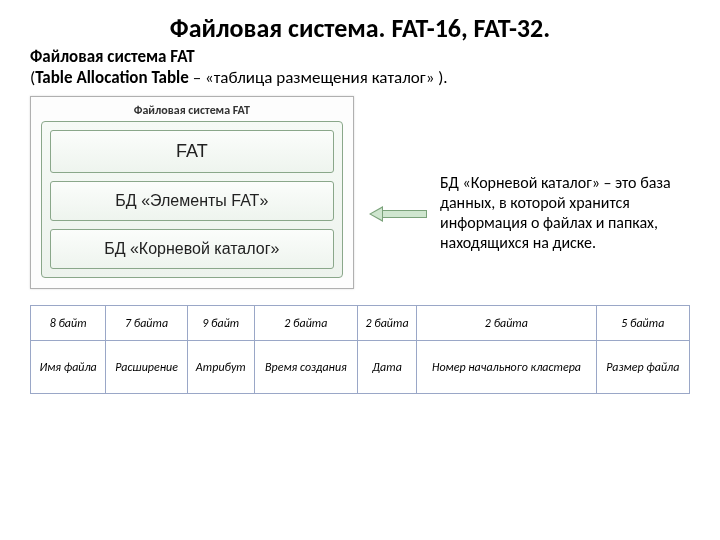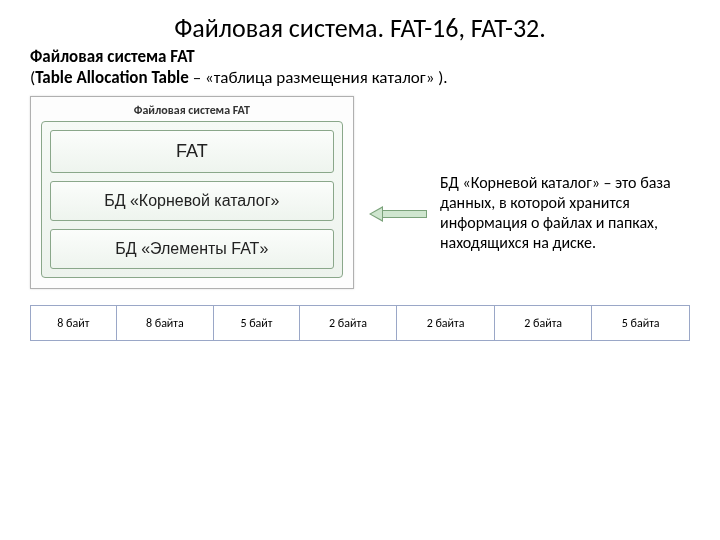--- a/index.html
+++ b/index.html
@@ -12,21 +12,21 @@
     color: #000;
     box-sizing: border-box;
   }
   .slide {
     padding: 12px 30px 10px 30px;
   }
   .title {
     font-size: 26px;
     text-align: center;
     margin: 0 0 2px 0;
-    font-weight: normal;
+    font-weight: bold;
   }
   .subtitle {
     font-size: 17px;
     margin: 0 0 8px 0;
   }
   .subtitle .b { font-weight: bold; }
 
   .diagram-row {
     display: flex;
     align-items: center;
@@ -129,41 +129,42 @@
     width: 100%;
     font-size: 12px;
     font-family: Calibri, Arial, sans-serif;
   }
   th, td {
     border: 1px solid #9aa7c7;
     padding: 8px 4px;
     text-align: center;
     vertical-align: middle;
     font-weight: normal;
+    font-style: italic;
   }
   tr.sizes td { height: 18px; }
   tr.labels td { height: 36px; }
 </style>
 </head>
 <body>
 
 <div class="slide">
   <h1 class="title">Файловая система. FAT-16, FAT-32.</h1>
   <p class="subtitle">
     <span class="b">Файловая система FAT</span><br>
     <span>(</span><span class="b">Table Allocation Table</span><span> – «таблица размещения каталог» ).</span>
   </p>
 
   <div class="diagram-row">
     <div class="diagram">
       <div class="diagram-caption">Файловая система FAT</div>
       <div class="outer-box">
         <div class="inner-box fat">FAT</div>
+        <div class="inner-box">БД «Элементы FAT»</div>
         <div class="inner-box">БД «Корневой каталог»</div>
-        <div class="inner-box">БД «Элементы FAT»</div>
       </div>
     </div>
 
     <div class="arrow-col">
       <div class="arrow">
         <div class="arrow-shaft"></div>
         <div class="arrow-head"></div>
         <div class="arrow-head-fill"></div>
       </div>
     </div>
@@ -171,22 +172,31 @@
     <div class="note">БД «Корневой каталог» – это база данных, в которой хранится информация о файлах и папках, находящихся на диске.</div>
   </div>
 
 </div>
 
 <div class="tbl-wrap">
   <table>
     <tbody>
         <tr class="sizes">
       <td>8 байт</td>
-      <td>8 байта</td>
-      <td>5 байт</td>
+      <td>7 байта</td>
+      <td>9 байт</td>
       <td>2 байта</td>
       <td>2 байта</td>
       <td>2 байта</td>
       <td>5 байта</td>
     </tr>
+    <tr class="labels">
+      <td>Имя файла</td>
+      <td>Расширение</td>
+      <td>Атрибут</td>
+      <td>Время создания</td>
+      <td>Дата</td>
+      <td>Номер начального кластера</td>
+      <td>Размер файла</td>
+    </tr>
   </tbody>
     </table>
 </div>
 
 </body></html>

